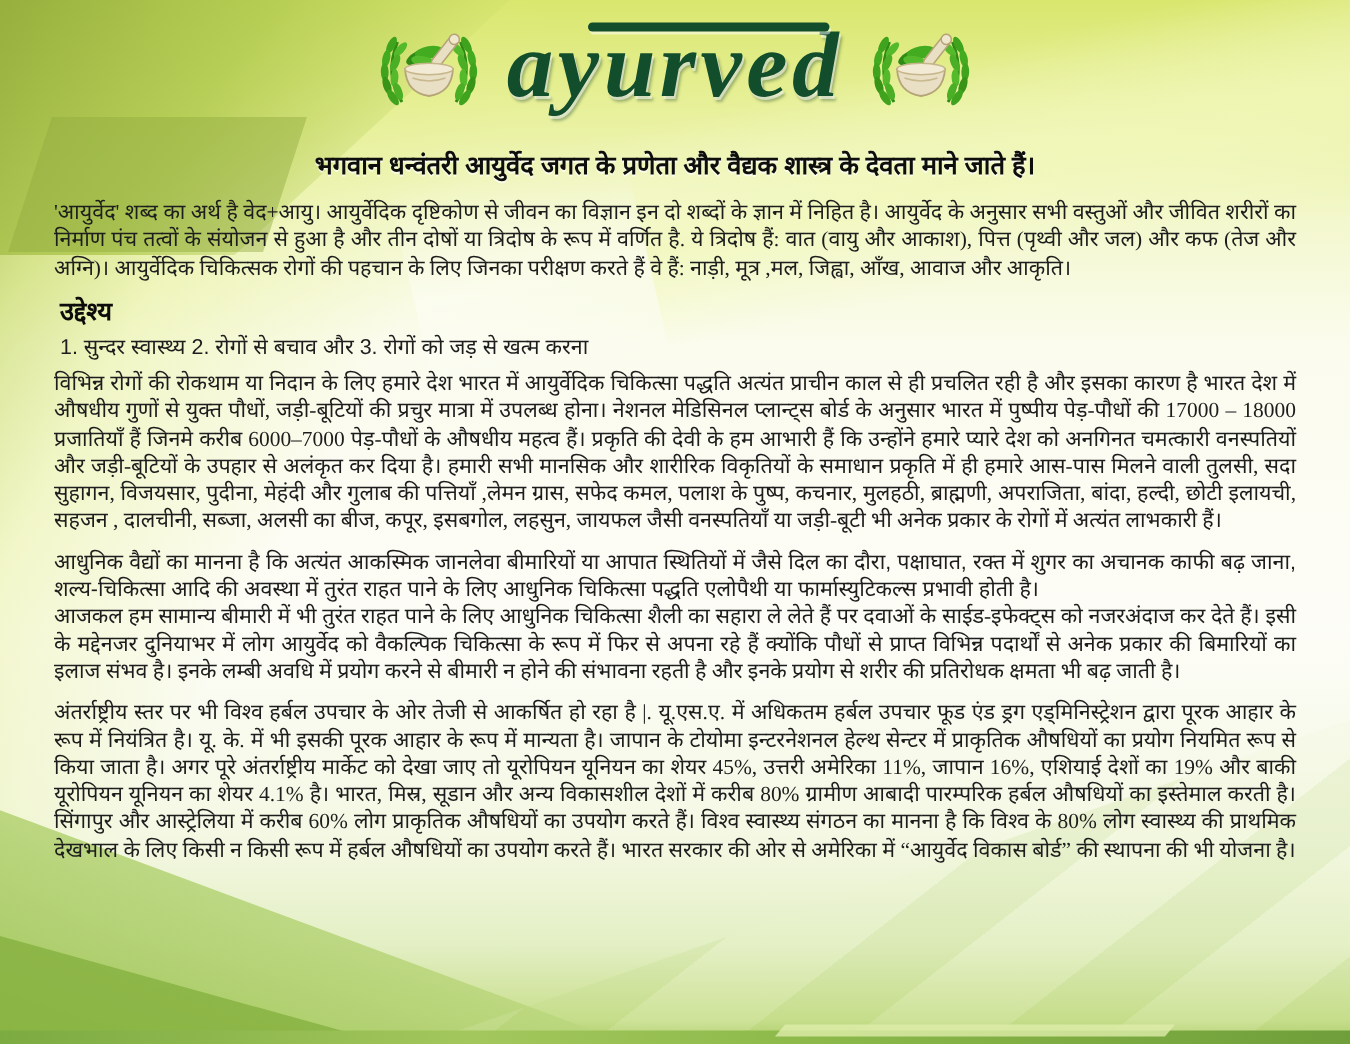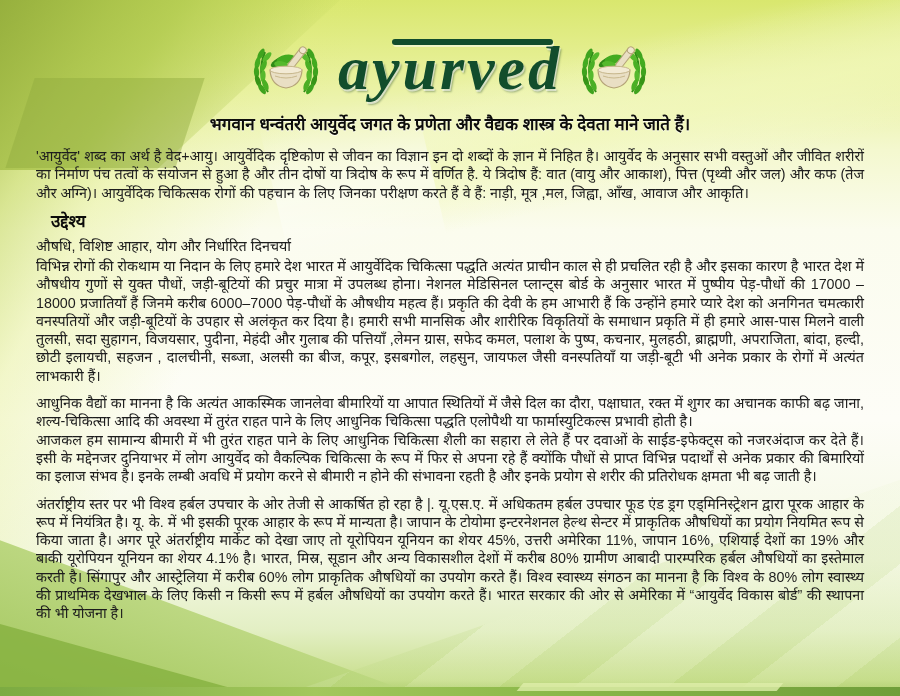--- a/index.html
+++ b/index.html
@@ -59,54 +59,54 @@
   .shape-bottom-strip {
     bottom:0; left:0; width:100%; height:9px;
     background:linear-gradient(90deg,#7cab42 0%,#a3c75c 35%,#8cb94a 60%,#6f9e3a 100%);
   }
   .shape-bottom-strip .notch {
     position:absolute; right:120px; top:-4px; width:260px; height:8px;
     background:rgba(222,238,170,.8); transform:skewX(-40deg);
   }
 
   
-  .header { position:relative; text-align:center; padding-top:24px; z-index:3; }
+  .header { position:relative; text-align:center; padding-top:0; z-index:3; }
   .logo-row { display:flex; justify-content:center; align-items:center; gap:14px; height:88px; }
   .logo-wrap { position:relative; display:inline-block; }
   .logo-text {
     font-family:"Liberation Serif","DejaVu Serif",serif;
     font-weight:bold; font-style:italic;
     font-size:62px; line-height:1; letter-spacing:3px;
     color:#124d2c;
     text-shadow:1px 2px 0 rgba(255,255,255,.55), 2px 3px 2px rgba(20,60,35,.35);
   }
   .logo-bar {
     position:absolute; top:2px; left:24%; width:72%; height:6px;
     background:#124d2c; border-radius:3px;
     box-shadow:1px 2px 0 rgba(255,255,255,.5);
   }
   .tagline {
-    margin-top:0;
+    margin-top:10px;
     font-size:17px; font-weight:bold; color:#0e0e0c;
     text-shadow:0 1px 0 rgba(255,255,255,.7);
   }
 
   
   .content {
     position:relative; z-index:3;
     padding:0 36px;
     margin-top:12px;
     color:#1d1d1d;
     font-size:14.3px; line-height:1.28;
     text-align:justify;
   }
-  .para { margin-bottom:9px; }
+  .para { margin-bottom:9px;font-family:Liberation Serif, serif; }
   .section-heading {
     font-size:17px; font-weight:bold; color:#0c0c0a;
-    margin:8px 0 4px 15px;
+    margin:8px 0 4px 4px;
     text-align:left;
   }
   .plain-line { margin-bottom:2px; }
   .list-line { margin:2px 0 6px 4px; }
 
   
   .wreath-icon { width:76px; height:66px; flex:0 0 auto; }
 </style>
 </head>
 <body>
@@ -180,22 +180,22 @@
         </svg>
     </div>
     <div class="tagline">भगवान धन्वंतरी आयुर्वेद जगत के प्रणेता और वैद्यक शास्त्र के देवता माने जाते हैं।</div>
   </div>
 
   <div class="content">
 
     <p class="para">'आयुर्वेद' शब्द का अर्थ है वेद+आयु। आयुर्वेदिक दृष्टिकोण से जीवन का विज्ञान इन दो शब्दों के ज्ञान में निहित है। आयुर्वेद के अनुसार सभी वस्तुओं और जीवित शरीरों का निर्माण पंच तत्वों के संयोजन से हुआ है और तीन दोषों या त्रिदोष के रूप में वर्णित है. ये त्रिदोष हैं: वात (वायु और आकाश), पित्त (पृथ्वी और जल) और कफ (तेज और अग्नि)। आयुर्वेदिक चिकित्सक रोगों की पहचान के लिए जिनका परीक्षण करते हैं वे हैं: नाड़ी, मूत्र ,मल, जिह्वा, आँख, आवाज और आकृति।</p>
 
     <div class="section-heading">उद्देश्य</div>
-
-    <div class="plain-line">औषधि, विशिष्ट आहार, योग और निर्धारित दिनचर्या</div>
+    <div class="list-line">1.  सुन्दर स्वास्थ्य 2.  रोगों से बचाव और 3.  रोगों को जड़ से खत्म करना</div>
+
 
     <p class="para">विभिन्न रोगों की रोकथाम या निदान के लिए हमारे देश भारत में आयुर्वेदिक चिकित्सा पद्धति अत्यंत प्राचीन काल से ही प्रचलित रही है और इसका कारण है भारत देश में औषधीय गुणों से युक्त पौधों, जड़ी-बूटियों की प्रचुर मात्रा में उपलब्ध होना। नेशनल मेडिसिनल प्लान्ट्स बोर्ड के अनुसार भारत में पुष्पीय पेड़-पौधों की 17000 – 18000 प्रजातियाँ हैं जिनमे करीब 6000–7000 पेड़-पौधों के औषधीय महत्व हैं। प्रकृति की देवी के हम आभारी हैं कि उन्होंने हमारे प्यारे देश को अनगिनत चमत्कारी वनस्पतियों और जड़ी-बूटियों के उपहार से अलंकृत कर दिया है। हमारी सभी मानसिक और शारीरिक विकृतियों के समाधान प्रकृति में ही हमारे आस-पास मिलने वाली तुलसी, सदा सुहागन, विजयसार, पुदीना, मेहंदी और गुलाब की पत्तियाँ ,लेमन ग्रास, सफेद कमल, पलाश के पुष्प, कचनार, मुलहठी, ब्राह्मणी, अपराजिता, बांदा, हल्दी, छोटी इलायची, सहजन , दालचीनी, सब्जा, अलसी का बीज, कपूर, इसबगोल, लहसुन, जायफल जैसी वनस्पतियाँ या जड़ी-बूटी भी अनेक प्रकार के रोगों में अत्यंत लाभकारी हैं।</p>
 
     <p>आधुनिक वैद्यों का मानना है कि अत्यंत आकस्मिक जानलेवा बीमारियों या आपात स्थितियों में जैसे दिल का दौरा, पक्षाघात, रक्त में शुगर का अचानक काफी बढ़ जाना, शल्य-चिकित्सा आदि की अवस्था में तुरंत राहत पाने के लिए आधुनिक चिकित्सा पद्धति एलोपैथी या फार्मास्युटिकल्स प्रभावी होती है।</p>
     <p class="para">आजकल हम सामान्य बीमारी में भी तुरंत राहत पाने के लिए आधुनिक चिकित्सा शैली का सहारा ले लेते हैं पर दवाओं के साईड-इफेक्ट्स को नजरअंदाज कर देते हैं। इसी के मद्देनजर दुनियाभर में लोग आयुर्वेद को वैकल्पिक चिकित्सा के रूप में फिर से अपना रहे हैं क्योंकि पौधों से प्राप्त विभिन्न पदार्थों से अनेक प्रकार की बिमारियों का इलाज संभव है। इनके लम्बी अवधि में प्रयोग करने से बीमारी न होने की संभावना रहती है और इनके प्रयोग से शरीर की प्रतिरोधक क्षमता भी बढ़ जाती है।</p>
 
     <p class="para">अंतर्राष्ट्रीय स्तर पर भी विश्व हर्बल उपचार के ओर तेजी से आकर्षित हो रहा है |. यू.एस.ए. में अधिकतम हर्बल उपचार फूड एंड ड्रग एड्मिनिस्ट्रेशन द्वारा पूरक आहार के रूप में नियंत्रित है। यू. के. में भी इसकी पूरक आहार के रूप में मान्यता है। जापान के टोयोमा इन्टरनेशनल हेल्थ सेन्टर में प्राकृतिक औषधियों का प्रयोग नियमित रूप से किया जाता है।  अगर पूरे अंतर्राष्ट्रीय मार्केट को देखा जाए तो यूरोपियन यूनियन का शेयर 45%, उत्तरी अमेरिका 11%, जापान 16%, एशियाई देशों का 19% और बाकी यूरोपियन यूनियन का शेयर 4.1% है। भारत, मिस्र, सूडान और अन्य विकासशील देशों में करीब 80% ग्रामीण आबादी पारम्परिक हर्बल औषधियों का इस्तेमाल करती है। सिंगापुर और आस्ट्रेलिया में करीब 60% लोग प्राकृतिक औषधियों का उपयोग करते हैं। विश्व स्वास्थ्य संगठन का मानना है कि विश्व के 80% लोग स्वास्थ्य की प्राथमिक देखभाल के लिए किसी न किसी रूप में हर्बल औषधियों का उपयोग करते हैं। भारत सरकार की ओर से अमेरिका में “आयुर्वेद विकास बोर्ड” की स्थापना की भी योजना है।</p>
 
   </div>
 </div>

